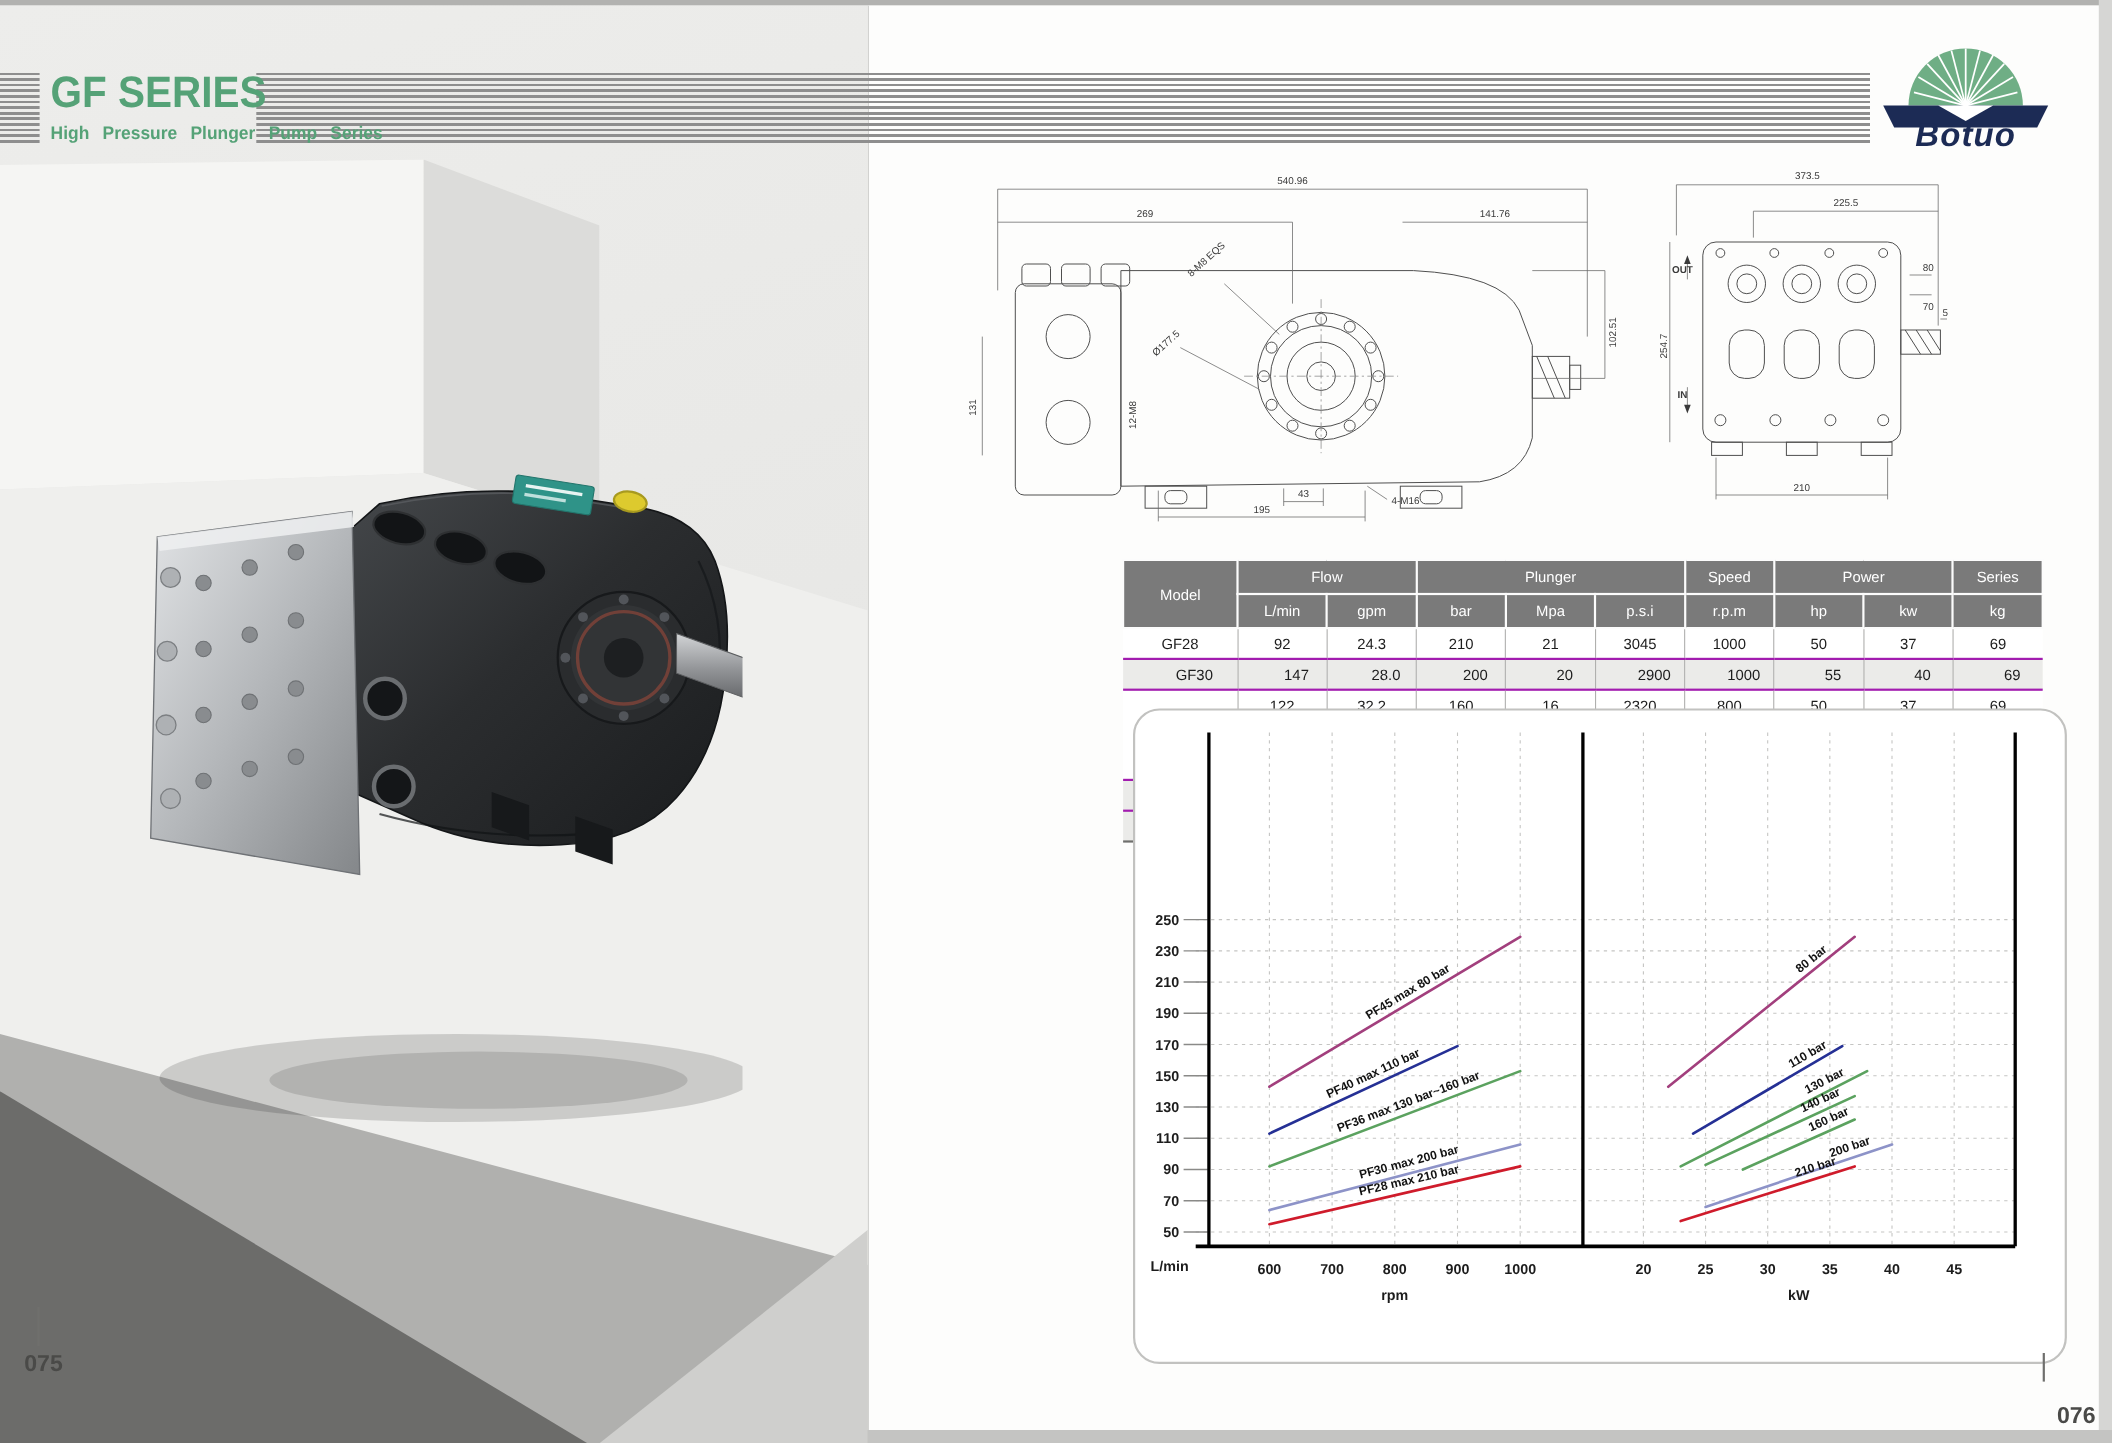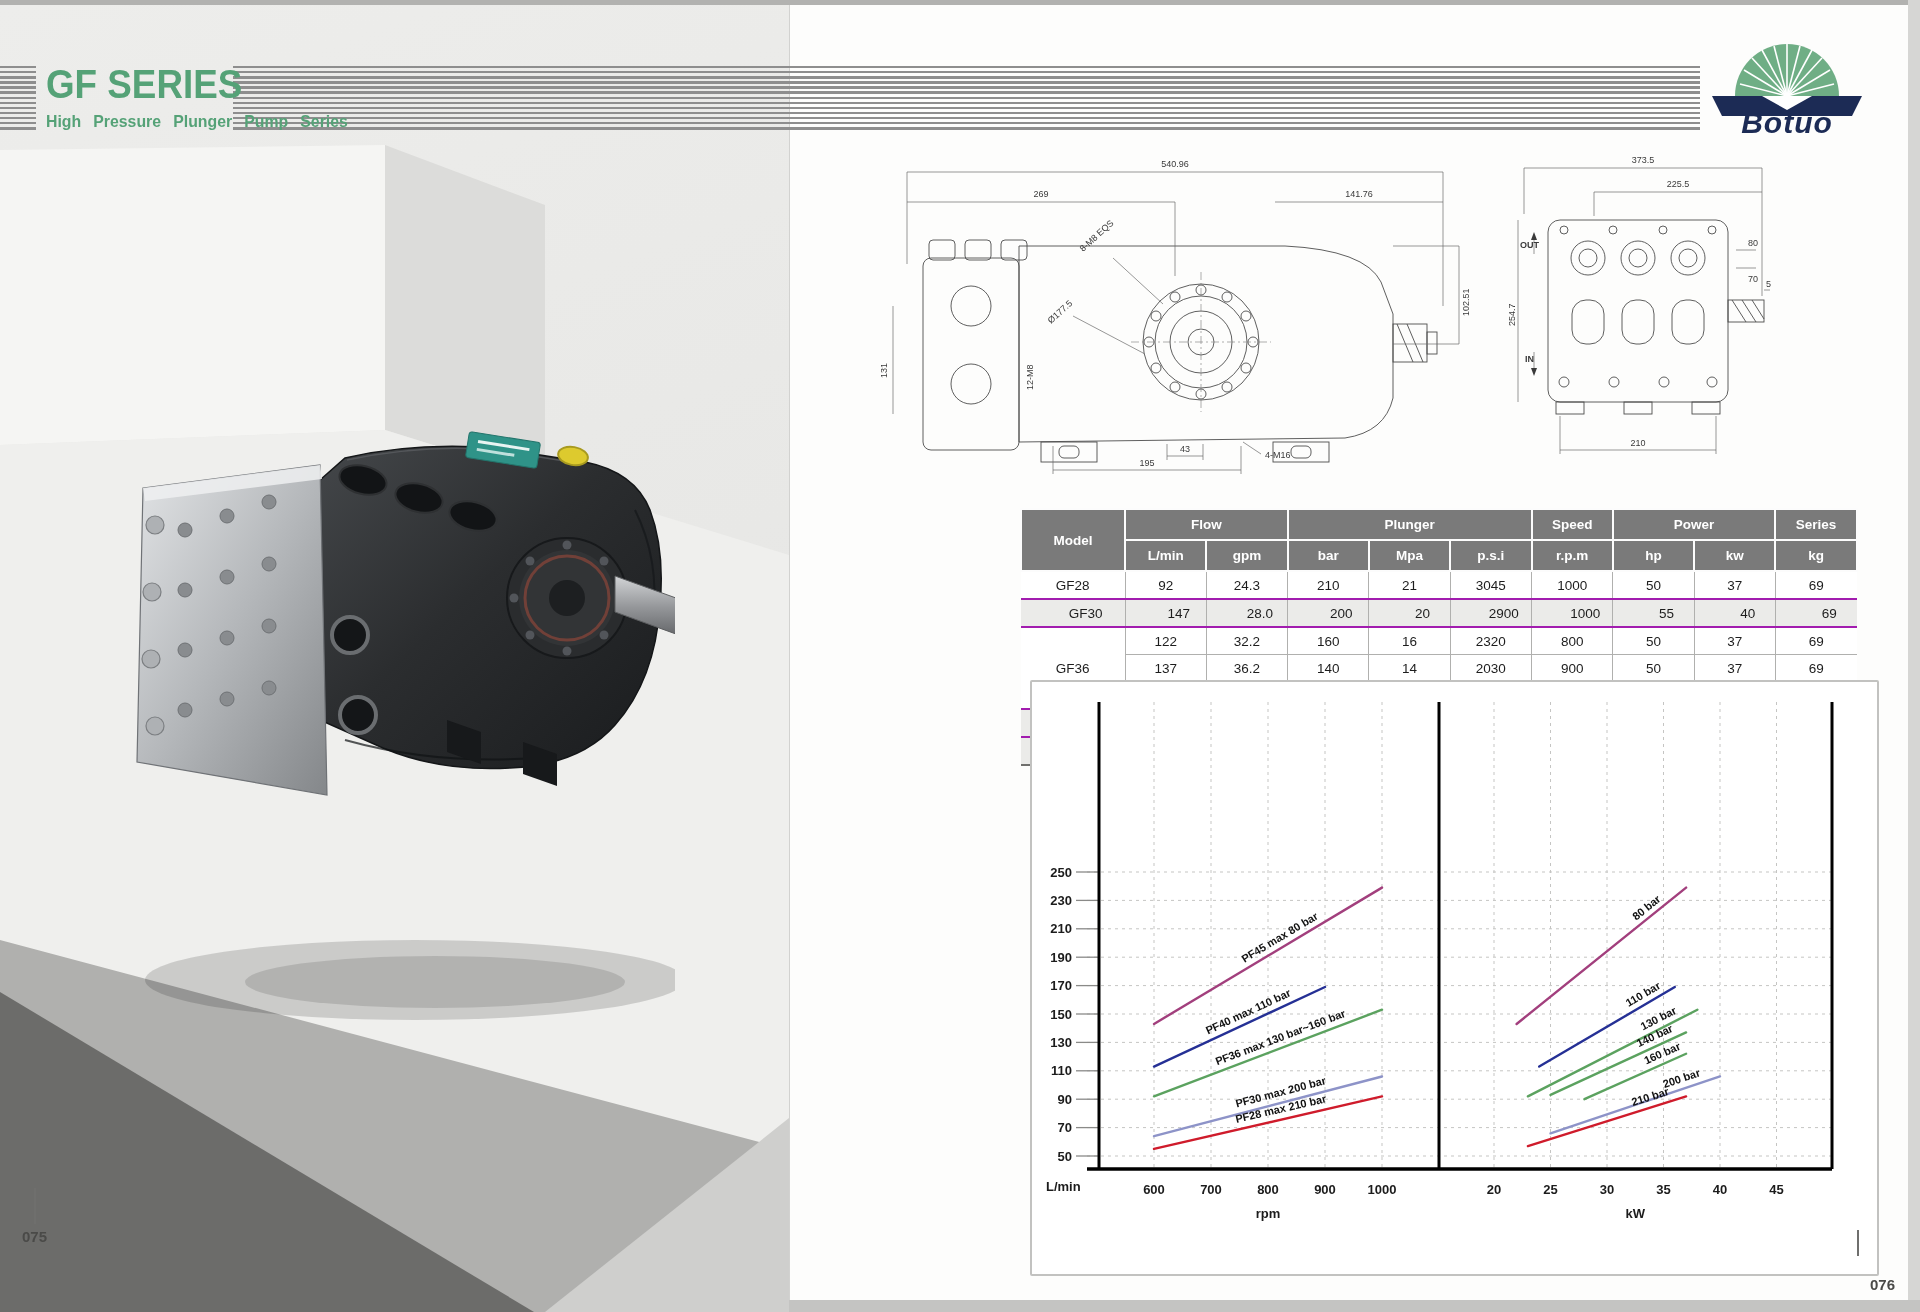--- a/index.html
+++ b/index.html
@@ -32,34 +32,34 @@
   #floor-right{clip-path:polygon(545px 1307px,789px 1113px,789px 1307px);background:#cfcfcd;}
   #dark-wedge{clip-path:polygon(0 987px,534px 1307px,0 1307px);background:#6c6c6a;}
   #pump-art{left:115px;top:375px;width:560px;height:650px;}
   
   #side-view{left:845px;top:146px;width:660px;height:332px;}
   #rear-view{left:1508px;top:150px;width:268px;height:322px;}
   svg text.dim{font-size:9px;fill:#3a3a3a;font-family:"Liberation Sans",sans-serif;}
   
   #spec-table{position:absolute;left:1020px;top:508px;width:836px;border-collapse:collapse;
       font-size:13.5px;color:#1d1d1d;table-layout:fixed;}
-  #spec-table th{background:#7a7a7a;color:#fff;font-weight:bold;border:2px solid #fcfcfc;height:27px;}
+  #spec-table th{background:#7a7a7a;color:#fff;font-weight:normal;border:2px solid #fcfcfc;height:27px;}
   #spec-table td{border:1px solid #b0b0ae;text-align:center;height:24px;background:#fff;}
   #spec-table tr.shade td{background:#ebebe9;padding-left:27px;}
   #spec-table td.model{background:#fff;}
   #spec-table tr.gstart td{border-top:2px solid #a21caf;}
   #spec-table tbody tr:last-child td{border-bottom:2px solid #6f6f6d;}
   #spec-table td:first-child{border-left:none;}
   #spec-table td:last-child{border-right:none;}
   
-  #chart-box{left:1030px;top:680px;width:845px;height:592px;background:#fff;
-      border:2px solid #c2c2c0;border-radius:2px;overflow:hidden;text-decoration:underline;}
+  #chart-box{left:1030px;top:644px;width:845px;height:592px;background:#fff;
+      border:2px solid #c2c2c0;border-radius:24px;overflow:hidden;text-decoration:underline;}
   #chart-svg{width:100%;height:100%;display:block;font-family:"Liberation Sans",sans-serif;}
   
-  .pageno{font-size:15px;font-weight:bold;color:#4a4a48;}
+  .pageno{font-size:21px;font-weight:bold;color:#4a4a48;}
   #pn-left{left:22px;top:1228px;}
   #pn-right{left:1870px;top:1260px;margin-top:16px;}
   .pnline{width:2px;background:#6f6f6d;}
   #pnline-left{left:34px;top:1188px;height:36px;}
   #pnline-right{left:1857px;top:1230px;height:26px;}
 </style>
 </head>
 <body>
 
 <div class="abs" id="top-strip"></div>

